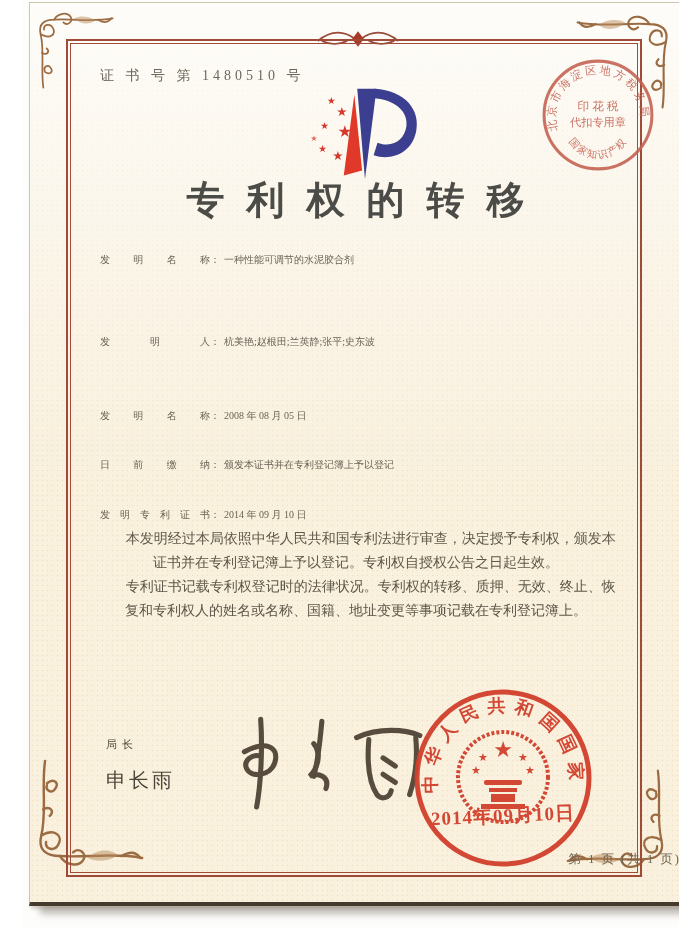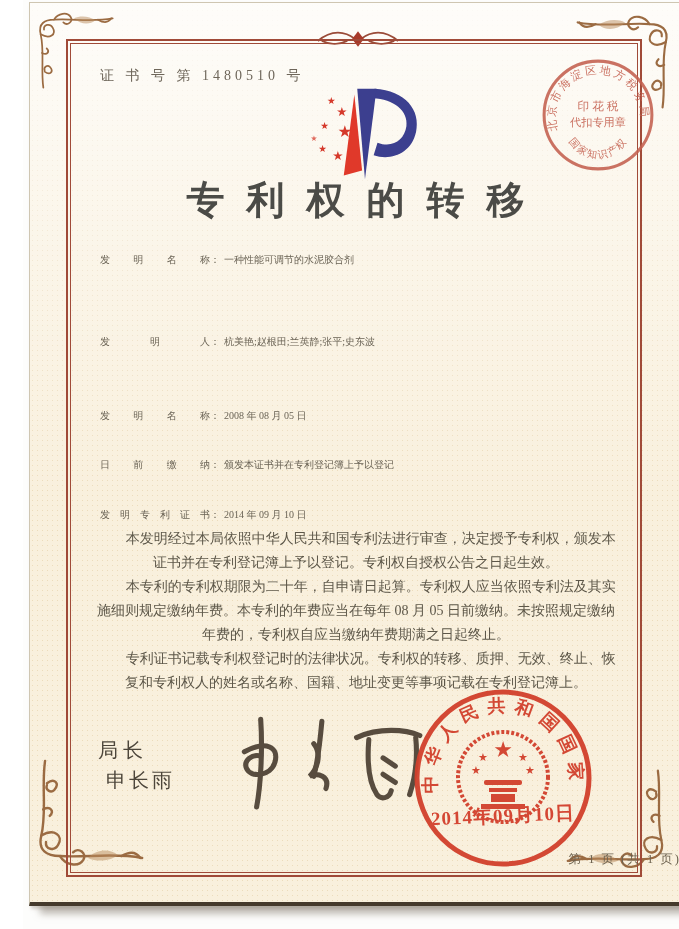--- a/index.html
+++ b/index.html
@@ -19,21 +19,21 @@
   .cert-no{position:absolute;left:70px;top:64px;font-size:14px;letter-spacing:4px;color:#6e665a;}
   .title{position:absolute;left:0;right:0;top:172px;text-align:center;font-size:38px;font-weight:700;
          letter-spacing:22px;text-indent:22px;color:#4b4b47;}
   .logo{position:absolute;left:270px;top:78px;width:128px;height:106px;}
   .frow{position:absolute;left:70px;font-size:10px;color:#6a6355;white-space:nowrap;}
   .frow .flabel{display:inline-block;width:110px;text-align:justify;text-align-last:justify;vertical-align:top;}
   .frow .fvalue{margin-left:4px;}
   .r0{top:250px}.r1{top:332px}.r2{top:360px}.r3{top:406px}.r4{top:455px}.r5{top:505px}
   .paras{position:absolute;left:64px;width:524px;top:524px;color:#5d5749;font-size:14px;line-height:1.72;}
   .paras p{margin:0;text-indent:2.1em;text-align:center;}
-  .dir-title{position:absolute;left:68px;top:734px;font-size:20px;letter-spacing:5px;color:#4d463b;}
+  .dir-title{position:absolute;left:76px;top:734px;font-size:11px;letter-spacing:5px;color:#4d463b;}
   .dir-name{position:absolute;left:76px;top:764px;font-size:20px;letter-spacing:3px;color:#4d463b;}
   .sig{position:absolute;left:182px;top:706px;width:232px;height:102px;}
   .seal{position:absolute;left:380px;top:682px;width:186px;height:186px;opacity:.95;}
   .seal svg{position:absolute;inset:0;}
   .seal-date{position:absolute;left:0;top:118px;width:186px;text-align:center;font-size:19px;font-weight:700;
              color:#d33f2b;transform:rotate(-2.5deg);letter-spacing:1px;}
   .stamp{position:absolute;left:508px;top:52px;width:120px;height:120px;opacity:.88;}
   .footer{position:absolute;left:0;right:0;top:848px;text-align:right;font-size:12.5px;color:#6e6350;letter-spacing:2px;}
   .flr{position:absolute;color:#9b6b42;}
   .flr-bl{left:2px;top:756px;width:112px;height:112px;}
@@ -121,21 +121,20 @@
     </div>
     <div class="frow r4">
       <span class="flabel">日前缴纳</span><span>：</span><span class="fvalue">颁发本证书并在专利登记簿上予以登记</span>
     </div>
     <div class="frow r5">
       <span class="flabel">发明专利证书</span><span>：</span><span class="fvalue">2014 年 09 月 10 日</span>
     </div>
 
     <div class="paras">
       <p>本发明经过本局依照中华人民共和国专利法进行审查，决定授予专利权，颁发本证书并在专利登记簿上予以登记。专利权自授权公告之日起生效。</p>
-      <p>本专利的专利权期限为二十年，自申请日起算。专利权人应当依照专利法及其实施细则规定缴纳年费。本专利的年费应当在每年 08 月 05 日前缴纳。未按照规定缴纳年费的，专利权自应当缴纳年费期满之日起终止。</p>
       <p>专利证书记载专利权登记时的法律状况。专利权的转移、质押、无效、终止、恢复和专利权人的姓名或名称、国籍、地址变更等事项记载在专利登记簿上。</p>
     </div>
 
     <div class="dir-title">局长</div>
     <div class="dir-name">申长雨</div>
 
     <svg class="sig" viewBox="0 0 220 100">
       <g fill="none" stroke="#42362a" stroke-width="5" stroke-linecap="round" opacity="0.88">
         <path d="M28,42 C50,30 62,38 58,52 C54,66 34,68 30,58 C27,50 36,44 44,46"></path>
         <path d="M44,10 C46,40 44,75 40,96"></path>

